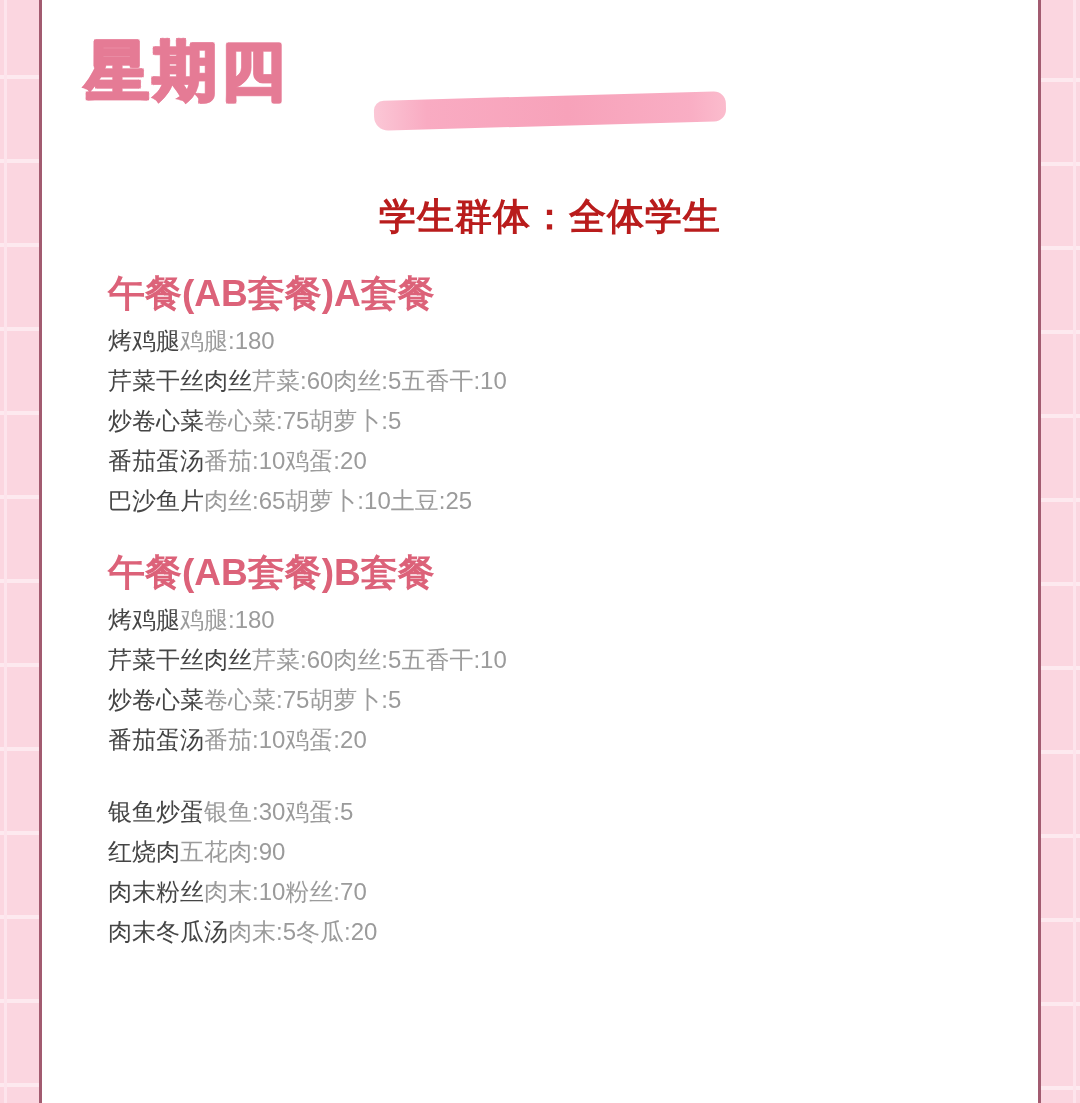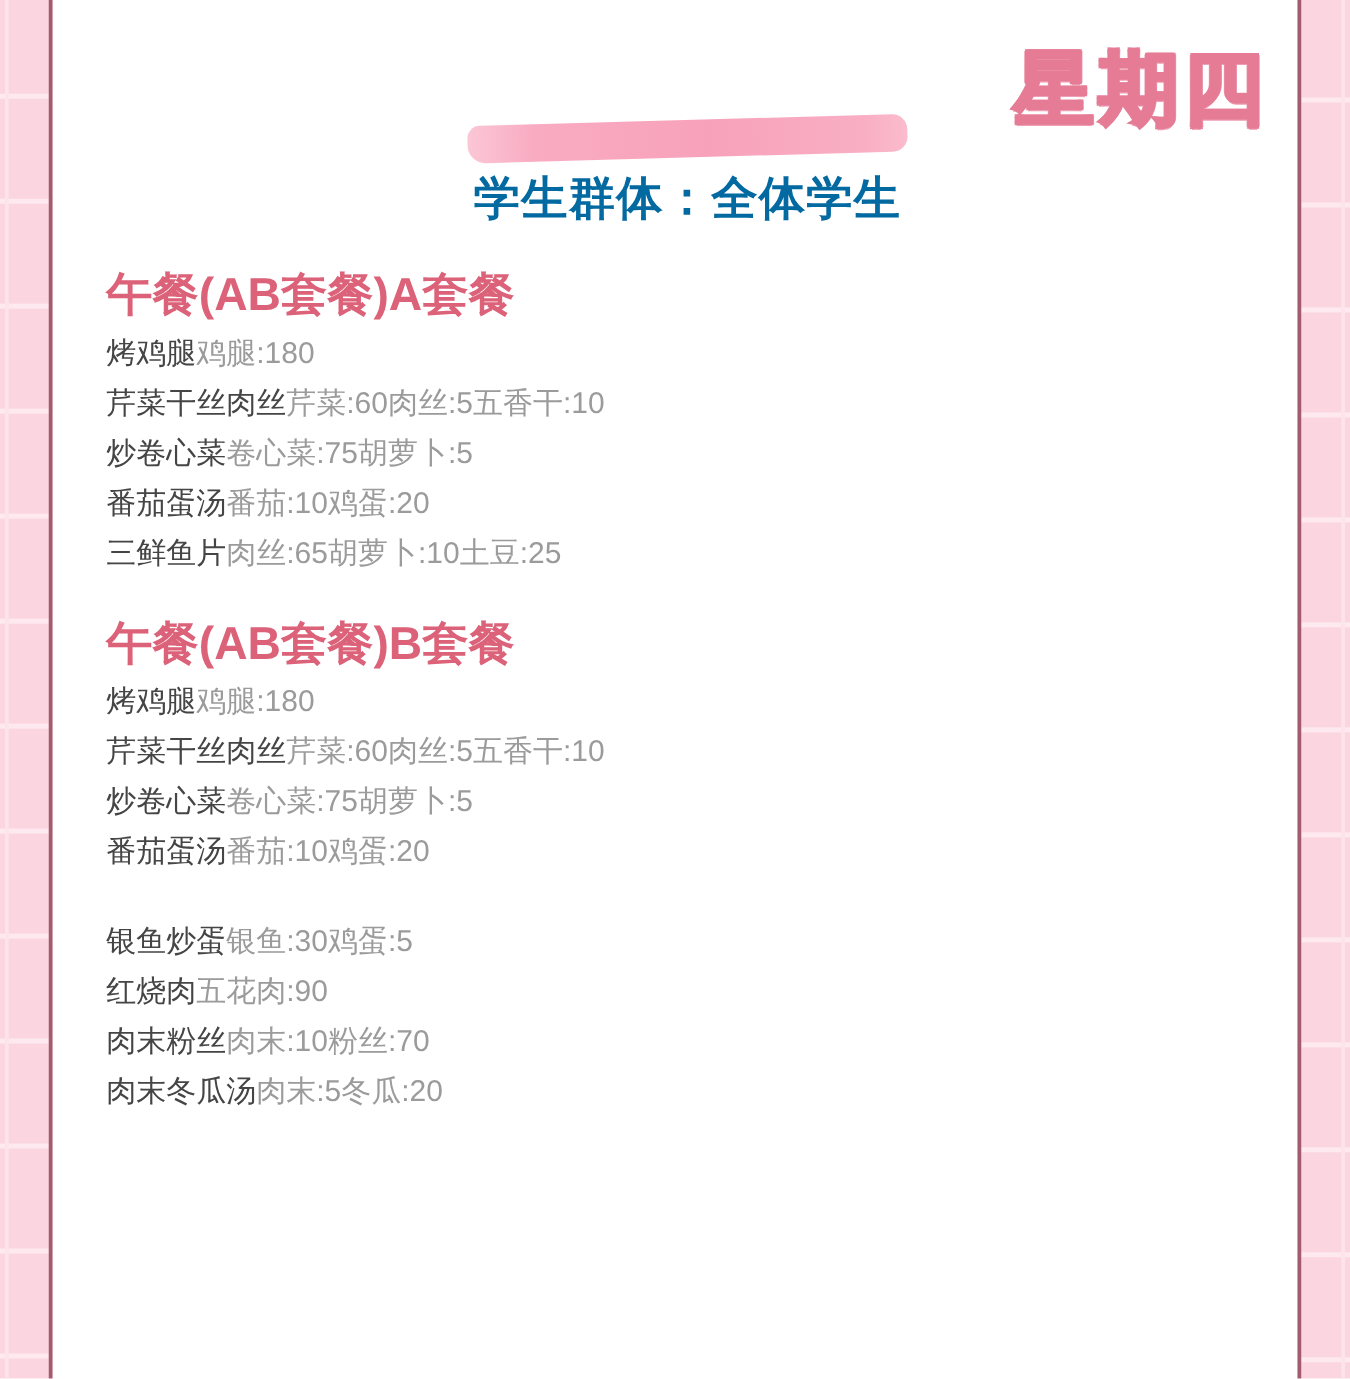--- a/index.html
+++ b/index.html
@@ -46,21 +46,21 @@
     padding-left: 40px;
     padding-right: 20px;
     background: #ffffff;
   }
 
   
   .title-wrap {
     position: relative;
     margin-top: 38px;
     height: 96px;
-    text-align: right;
+    text-align: left;
   }
   .brush {
     position: absolute;
     left: 50%;
     top: 58px;
     width: 352px;
     height: 30px;
     transform: translateX(-50%) rotate(-1.6deg);
     background: linear-gradient(90deg, #fbc7d6 0%, #f9abc2 15%, #f7a2ba 55%, #f9aec4 90%, #fbbccd 100%);
     border-radius: 10px 12px 12px 14px;
@@ -75,29 +75,30 @@
     color: #ffffff;
     -webkit-text-stroke: 3px #e57b95;
     text-shadow:
       2px 0 0 #ef9fb3, -2px 0 0 #ef9fb3,
       0 2px 0 #ef9fb3, 0 -2px 0 #ef9fb3;
     line-height: 1.05;
   }
 
   
   .group-line {
+    margin-top: 58px;
     text-align: center;
     font-size: 37px;
     font-weight: bold;
-    color: #0369a1;
+    color: #b91c1c;
     letter-spacing: 1px;
   }
 
   
-  .section { margin-top: 32px; }
+  .section { margin-top: 32px; margin-left: 23px; }
   .section:first-of-type { margin-top: 28px; }
   .section-title {
     font-size: 37px;
     font-weight: bold;
     color: #dc6279;
     line-height: 40px;
     margin-bottom: 7px;
   }
   .item {
     font-size: 24px;
@@ -132,21 +133,21 @@
       <div class="item">
         <span class="dish">芹菜干丝肉丝</span><span class="ing">芹菜:60肉丝:5五香干:10</span>
       </div>
       <div class="item">
         <span class="dish">炒卷心菜</span><span class="ing">卷心菜:75胡萝卜:5</span>
       </div>
       <div class="item">
         <span class="dish">番茄蛋汤</span><span class="ing">番茄:10鸡蛋:20</span>
       </div>
       <div class="item">
-        <span class="dish">三鲜鱼片</span><span class="ing">肉丝:65胡萝卜:10土豆:25</span>
+        <span class="dish">巴沙鱼片</span><span class="ing">肉丝:65胡萝卜:10土豆:25</span>
       </div>
     </div>
 
     <div class="section">
       <div class="section-title">午餐(AB套餐)B套餐</div>
       <div class="item">
         <span class="dish">烤鸡腿</span><span class="ing">鸡腿:180</span>
       </div>
       <div class="item">
         <span class="dish">芹菜干丝肉丝</span><span class="ing">芹菜:60肉丝:5五香干:10</span>

